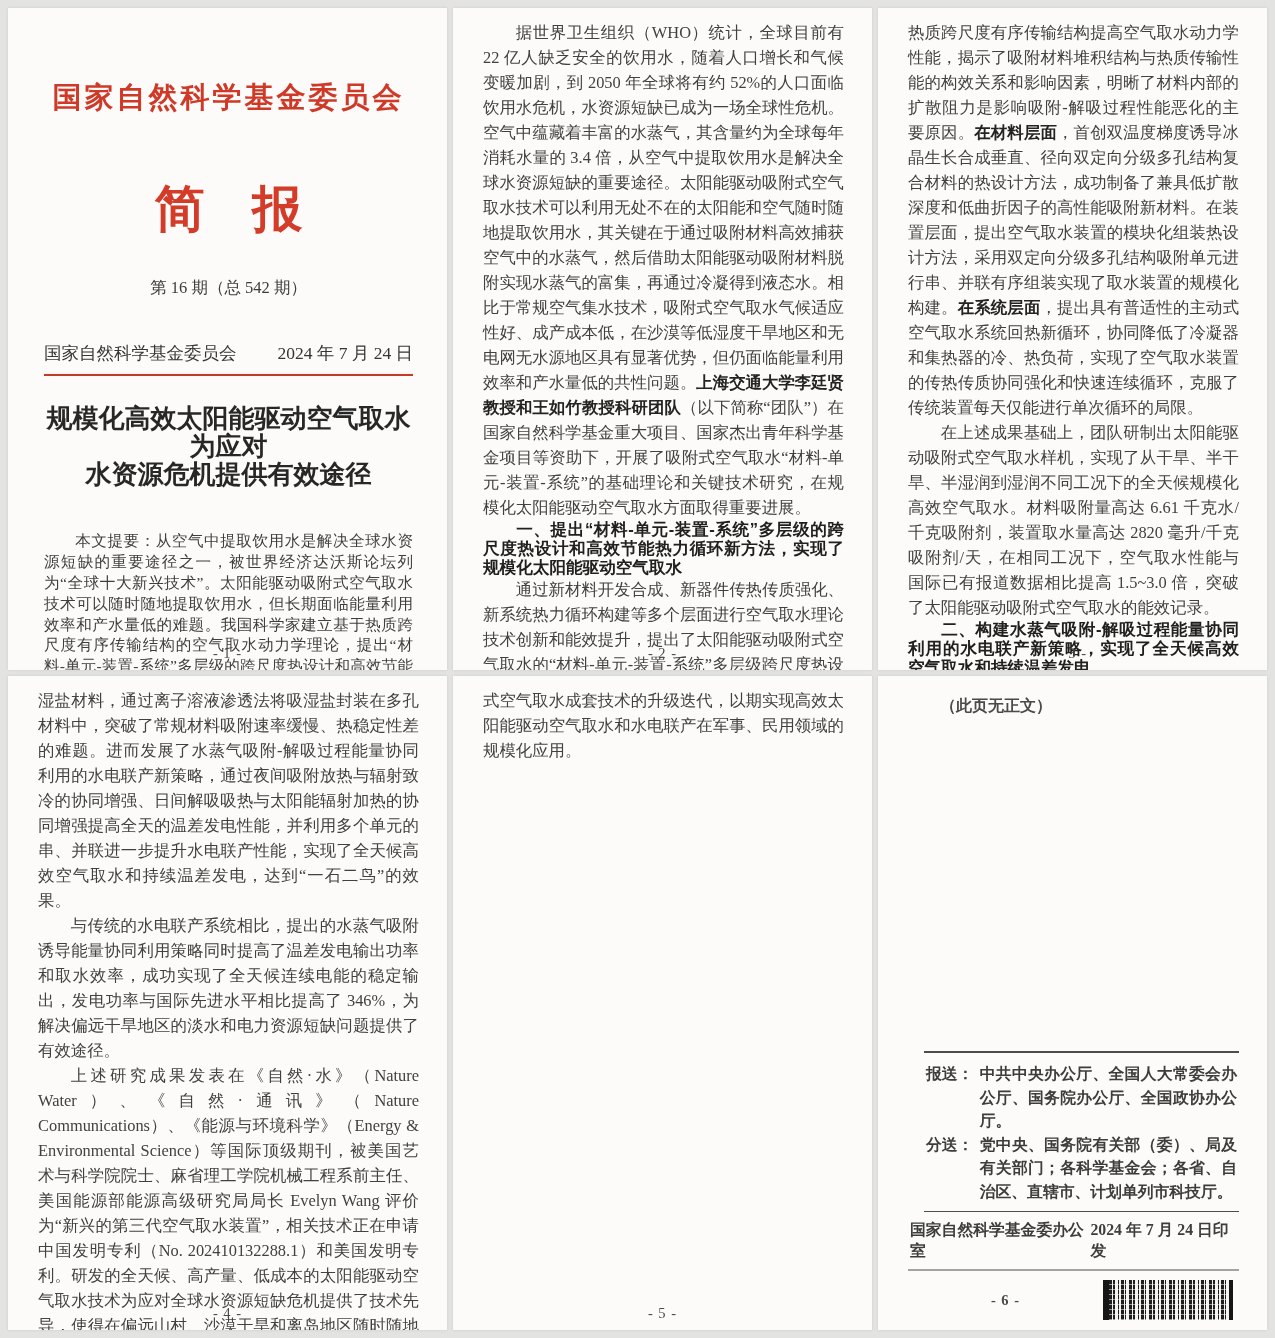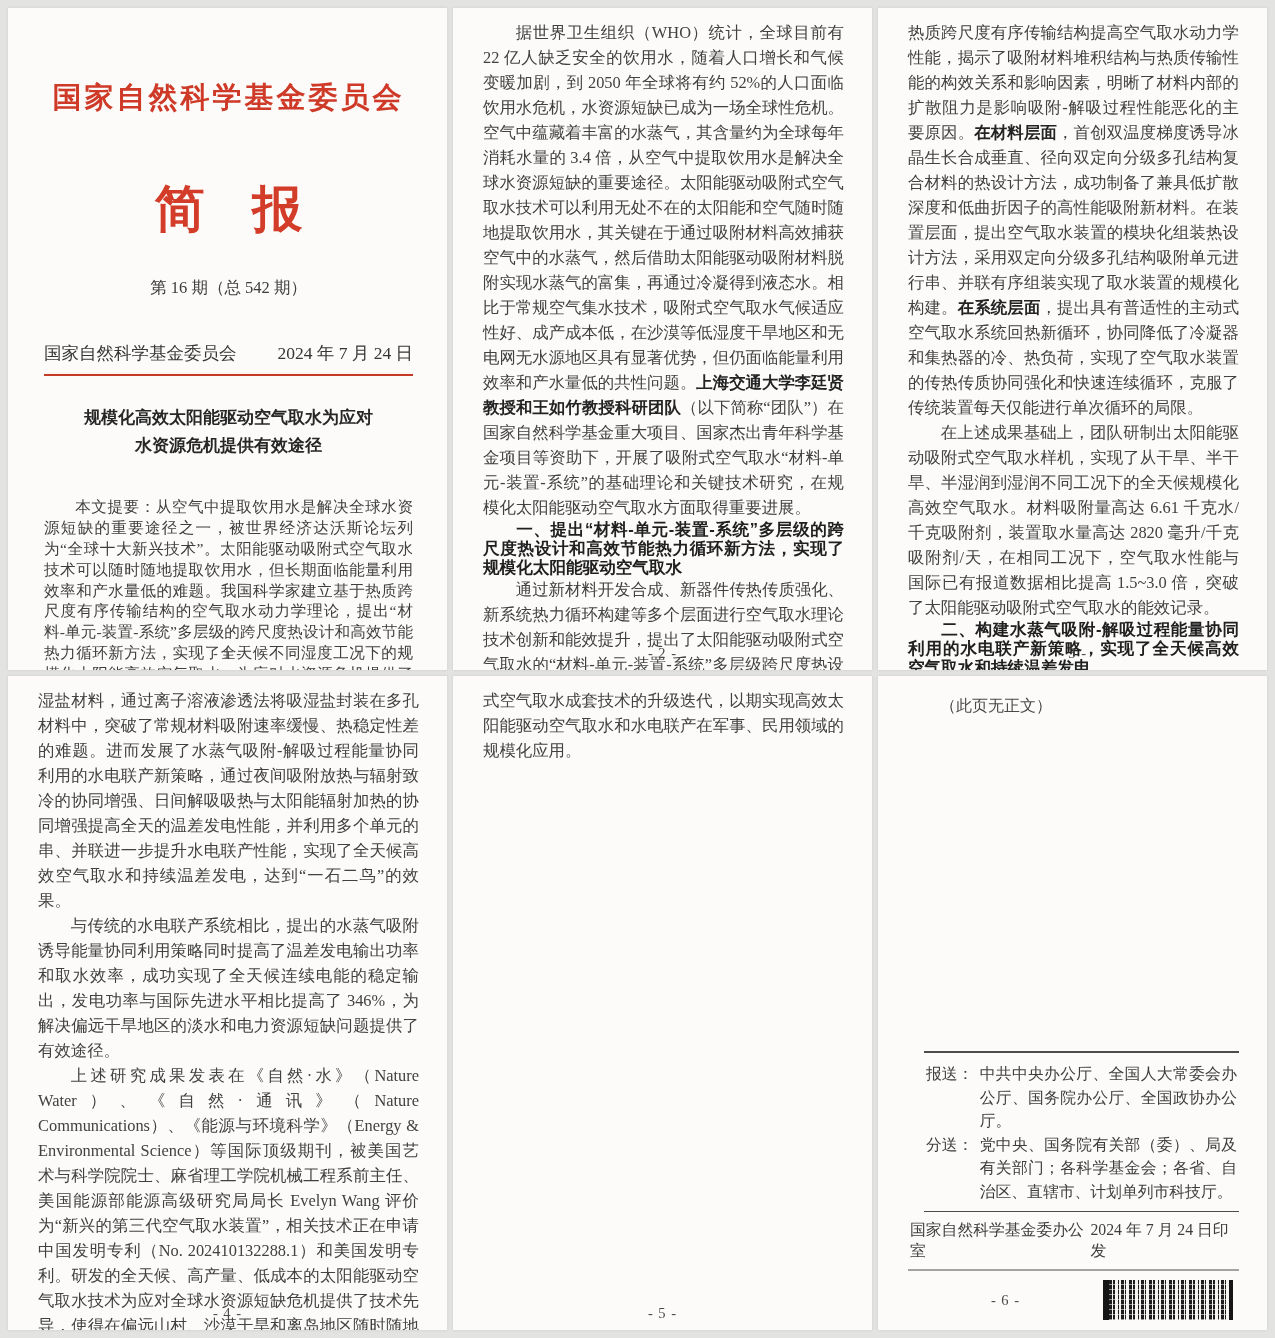--- a/index.html
+++ b/index.html
@@ -64,21 +64,21 @@
     color:#353535;
     padding-bottom:7px;
     border-bottom:2.5px solid #c8372508;
   }
   .red-rule{border:0;border-top:2.5px solid #c53a26;margin:0 0 0 0;}
   .article-title{
     margin-top:28px;
     text-align:center;
     font-family:"Liberation Sans","DejaVu Sans",sans-serif;
     font-weight:700;
-    font-size:17px;
+    font-size:26px;
     line-height:28px;
     color:#272727;
   }
   .summary{
     margin-top:26px;
     font-size:15.6px;
     line-height:20.8px;
     text-align:justify;
     text-indent:2em;
     color:#3e3e3e;
@@ -218,21 +218,21 @@
   </section>
 
   <section class="page">
     <div class="page-inner">
       <p class="body-par" style="text-indent:0;">式空气取水成套技术的升级迭代，以期实现高效太阳能驱动空气取水和水电联产在军事、民用领域的规模化应用。</p>
     </div>
     <div class="page-footer">- 5 -</div>
   </section>
 
   <section class="page">
-    <div class="page-inner" style="padding-bottom:10px;">
+    <div class="page-inner" style="padding-bottom:10px;font-weight:bold;">
       <p class="no-text-note">（此页无正文）</p>
       <div class="spacer-flex"></div>
       <div class="dist-box">
         <div class="dist-row">
           <span class="dist-label">报送：</span>
           <span class="dist-text">中共中央办公厅、全国人大常委会办公厅、国务院办公厅、全国政协办公厅。</span>
         </div>
         <div class="dist-row">
           <span class="dist-label">分送：</span>
           <span class="dist-text">党中央、国务院有关部（委）、局及有关部门；各科学基金会；各省、自治区、直辖市、计划单列市科技厅。</span>

